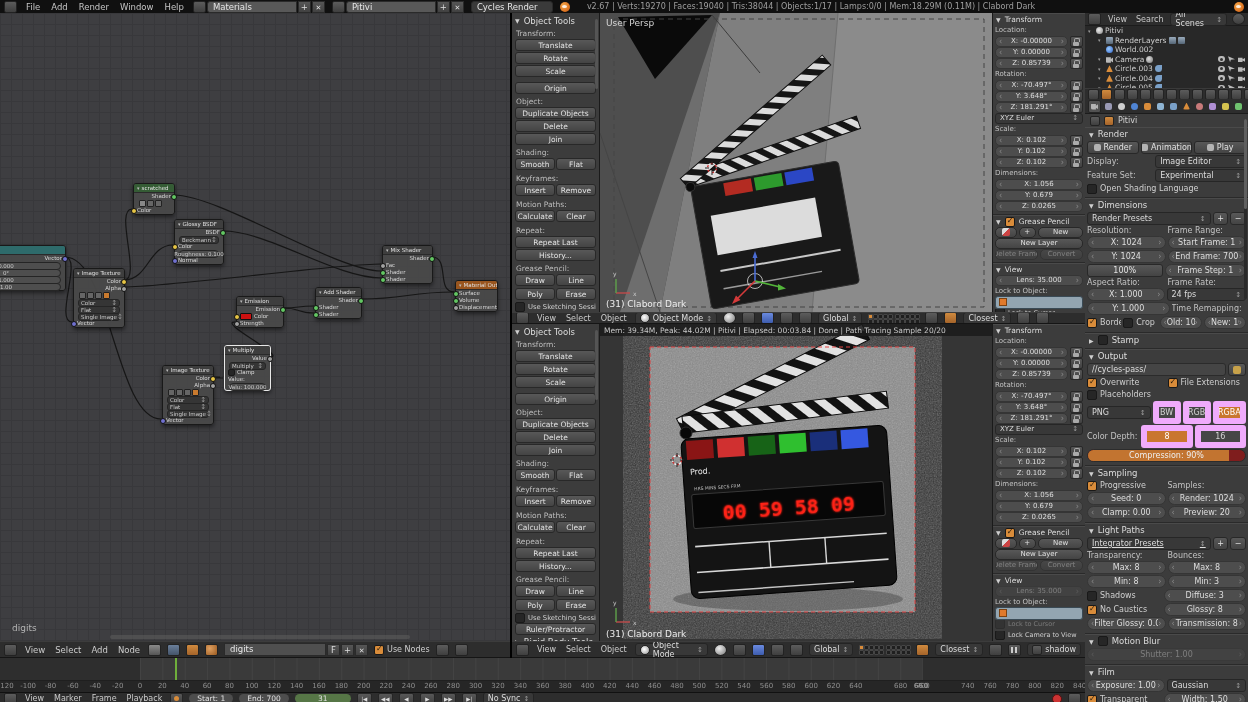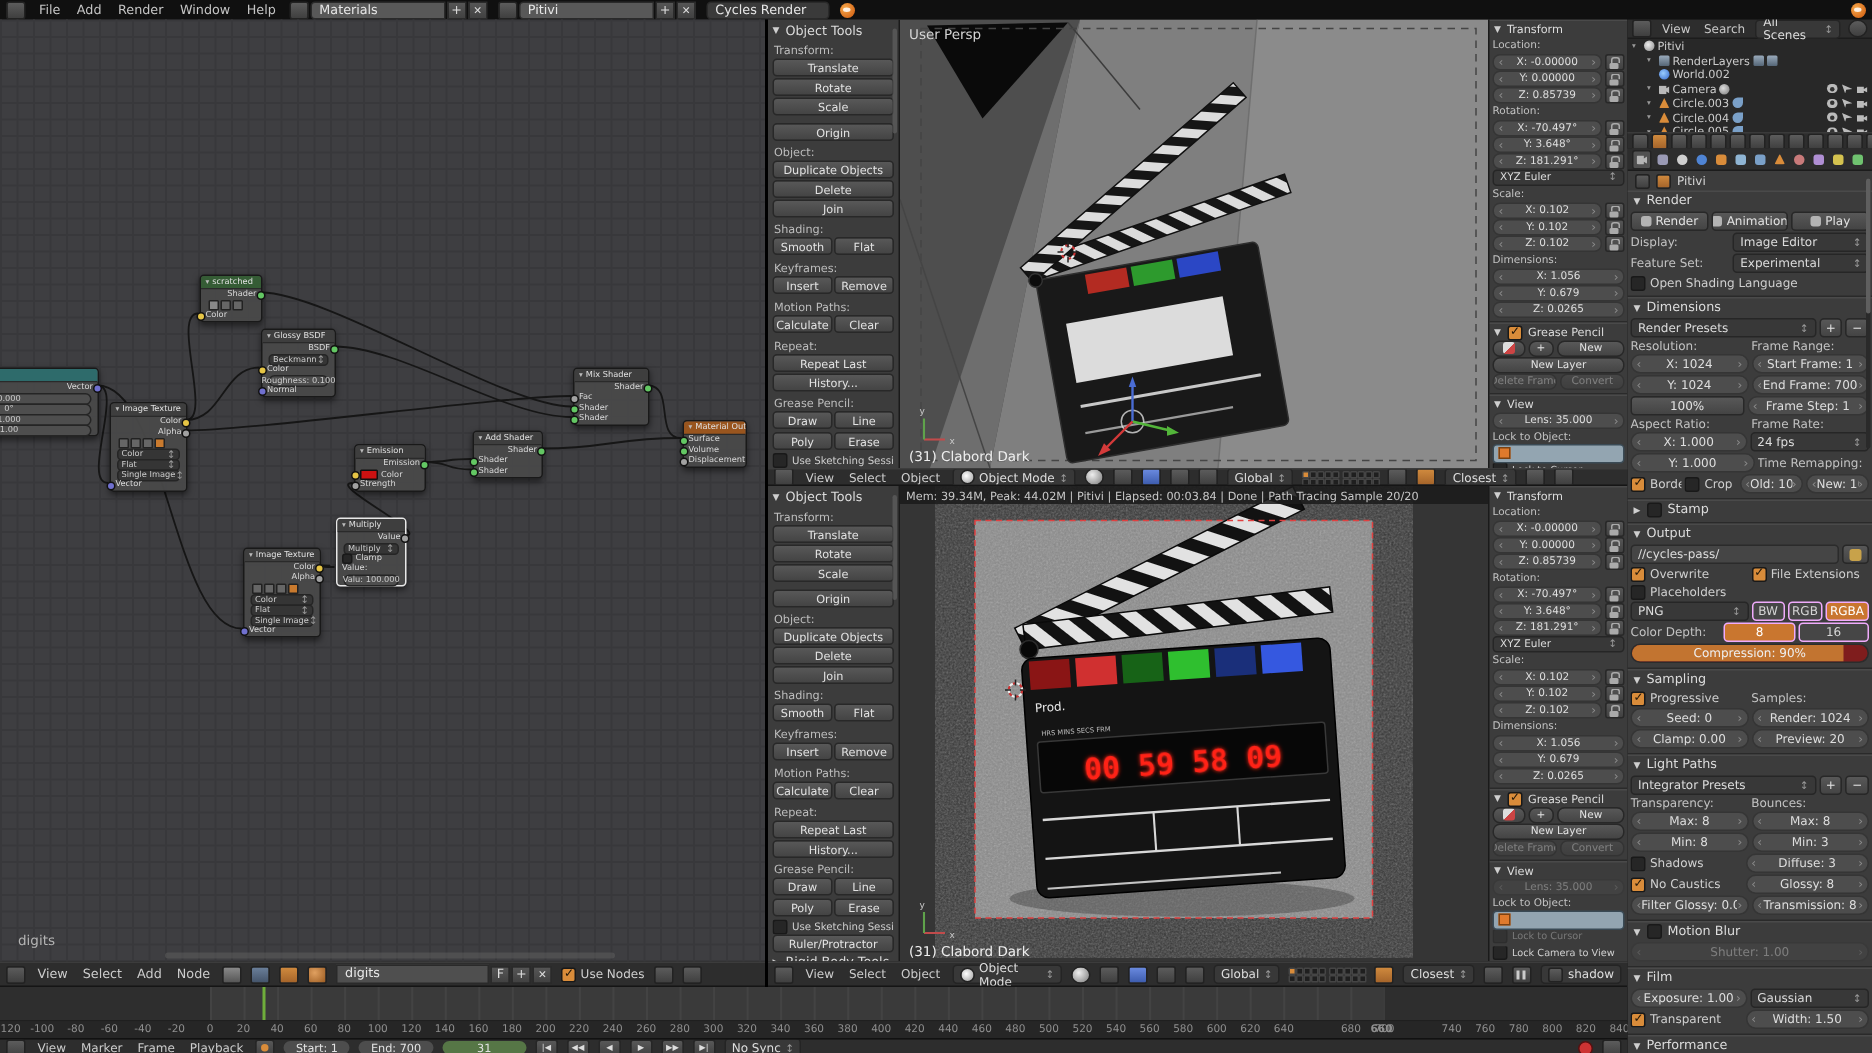--- a/index.html
+++ b/index.html
@@ -35,21 +35,21 @@
   .cl-field .arr{color:#8b8b8b;font-size:8px;line-height:9px;}
   .cl-field .ftx{flex:1;text-align:center;overflow:hidden;}
   .cl-select{background:#383838;border:1px solid #262626;border-radius:3px;color:#dcdcdc;font-size:8px;height:11px;
              display:flex;align-items:center;padding:0 4px;white-space:nowrap;overflow:hidden;}
   .cl-select .stx{flex:1;overflow:hidden;}
   .caret::before{content:"\2195";color:#9a9a9a;font-size:7px;}
   .cl-check{display:flex;align-items:center;gap:3px;font-size:8px;color:#cfcfcf;height:11px;white-space:nowrap;overflow:hidden;}
   .cbox{width:8px;height:8px;background:#262626;border:1px solid #191919;border-radius:2px;flex:none;position:relative;}
   .cbox.on{background:#d98c3a;}
   .cbox.on::before{content:"\2713";position:absolute;left:1px;top:-2px;font-size:8px;color:#21170a;}
-  .cl-toggle{background:#464646;border:1px solid #f0abfc;border-radius:3px;color:#d5d5d5;font-size:8px;height:11px;
+  .cl-toggle{background:#464646;border:6px solid #f0abfc;border-radius:3px;color:#d5d5d5;font-size:8px;height:11px;
              display:flex;align-items:center;justify-content:center;white-space:nowrap;overflow:hidden;}
   .cl-toggle.on{background:#c9762f;color:#fff;}
   .cl-slider{background:#7f1d1d;border:1px solid #2c2c2c;border-radius:7px;height:11px;position:relative;overflow:hidden;
              font-size:8px;color:#eee;}
   .cl-slider .fill{position:absolute;left:0;top:0;bottom:0;background:#c27430;}
   .cl-slider .stx{position:absolute;inset:0;display:flex;align-items:center;justify-content:center;}
   .cl-path{background:#454545;border:1px solid #2b2b2b;border-radius:3px;height:11px;color:#ddd;font-size:8px;
            display:flex;align-items:center;padding:0 4px;white-space:nowrap;overflow:hidden;}
   .cl-lock{width:11px;height:11px;background:linear-gradient(#565656,#414141);border:1px solid #282828;border-radius:2px;
            position:relative;flex:none;}
@@ -202,20 +202,21 @@
       <span class="tb-mini del"></span>
     </span>
     <span class="tb-group">
       <span class="hic"></span>
       <span class="tb-chip">Pitivi</span>
       <span class="tb-mini add"></span>
       <span class="tb-mini del"></span>
     </span>
     <span class="tb-chip engine">Cycles Render</span>
     <span class="logo"></span>
+    <span id="tb-stats">v2.67 | Verts:19270 | Faces:19040 | Tris:38044 | Objects:1/17 | Lamps:0/0 | Mem:18.29M (0.11M) | Clabord Dark</span>
     <span style="flex:1"></span>
     <span class="logo"></span>
   </div>
 
   <div id="node-editor" class="reg">
     <svg id="links-svg" width="510" height="628">
         <path d="M 65 244 C 83 244, 54 309, 72 309" stroke="#161616" stroke-width="1.2" fill="none"></path>
         <path d="M 65 244 C 110 244, 116 406, 161 406" stroke="#161616" stroke-width="1.2" fill="none"></path>
         <path d="M 124 267 C 142 267, 114 196, 132 196" stroke="#161616" stroke-width="1.2" fill="none"></path>
         <path d="M 124 267 C 148.5 267, 148.5 232, 173 232" stroke="#161616" stroke-width="1.2" fill="none"></path>
@@ -1487,21 +1488,21 @@
               <span class="arr">›</span>
             </div>
           </div>
         </div>
         <div class="panel">
           <div class="phead">
             <span class="tri">▼</span>
             <span>Light Paths</span>
           </div>
           <div class="pline">
-            <div class="cl-select" style="flex: 1 1 0px;">
+            <div class="cl-select" style="flex: 1 1 0px; text-decoration: underline;">
               <span class="stx">Integrator Presets</span>
               <span class="caret"></span>
             </div>
             <div class="cl-btn" style="flex: 0.12 1 0px;">
               <span>+</span>
             </div>
             <div class="cl-btn" style="flex: 0.12 1 0px;">
               <span>−</span>
             </div>
           </div>

